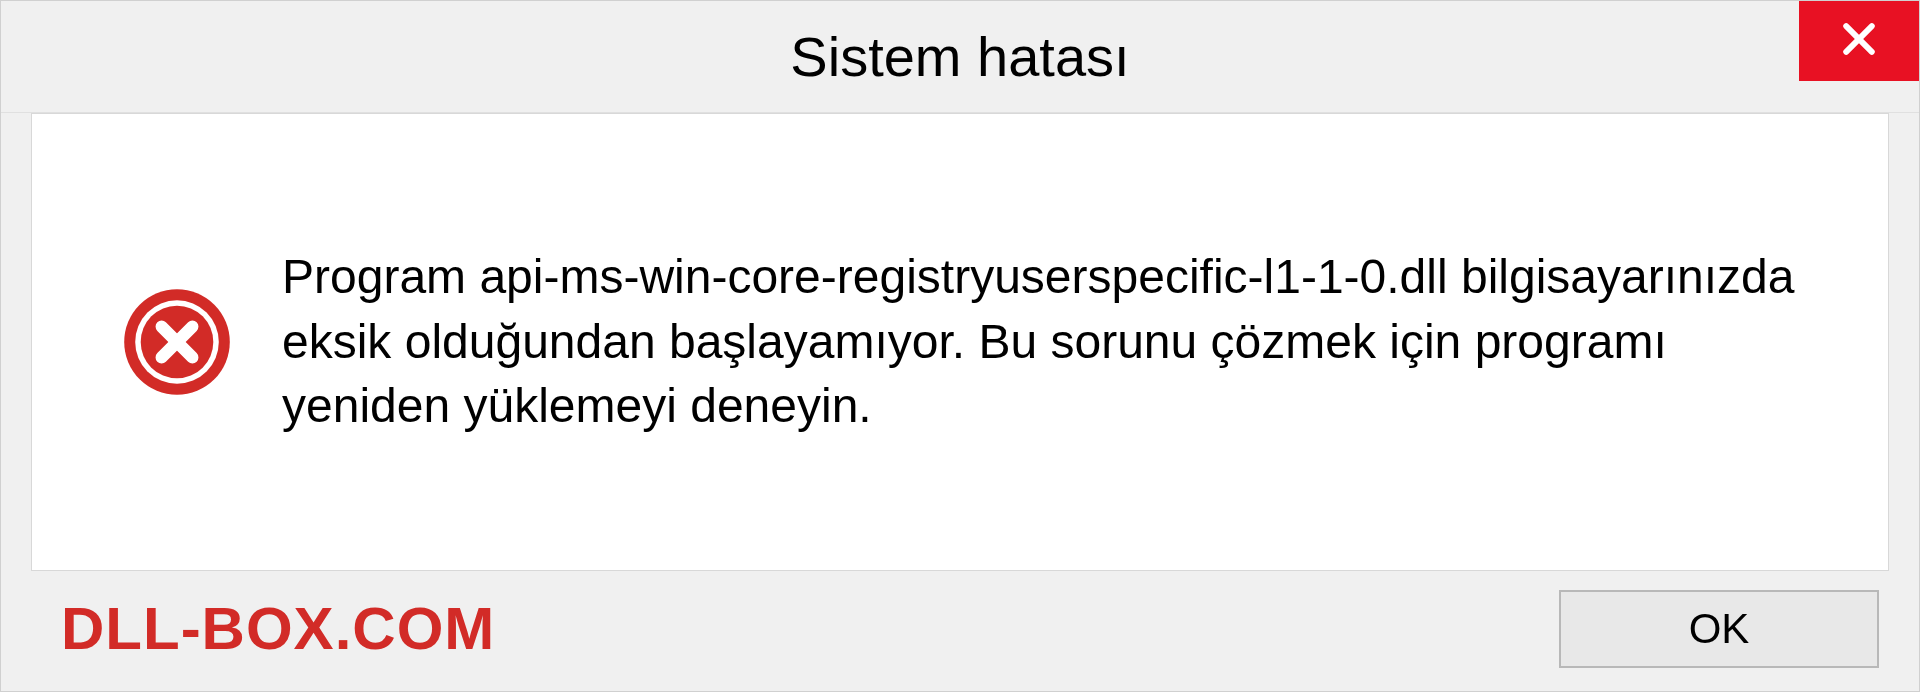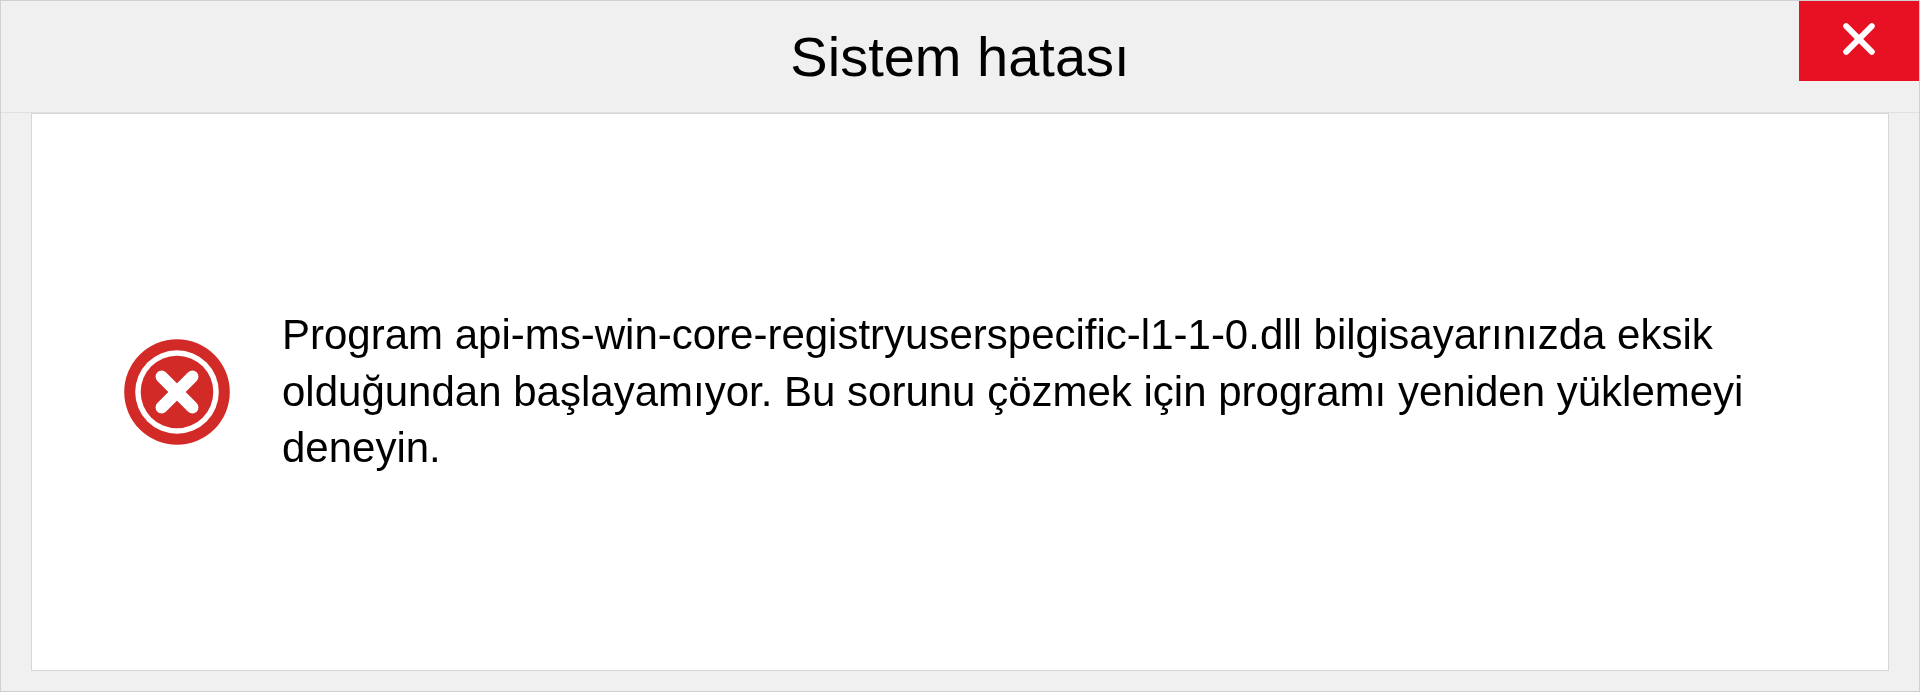--- a/index.html
+++ b/index.html
@@ -75,21 +75,21 @@
       height: 110px;
       display: flex;
       align-items: center;
       justify-content: center;
     }
     .error-icon {
       width: 110px;
       height: 110px;
     }
     .message-text {
-      font-size: 42px;
+      font-size: 48px;
       line-height: 1.35;
       color: #000;
       font-weight: 400;
     }
     .footer {
       height: 100px;
       display: flex;
       align-items: center;
       justify-content: space-between;
       padding: 0 0 25px 0;
@@ -140,14 +140,20 @@
           <circle cx="50" cy="50" r="48" fill="#d22b27"></circle>
           <circle cx="50" cy="50" r="38" fill="#fff"></circle>
           <circle cx="50" cy="50" r="33" fill="#d22b27"></circle>
           <line x1="36" y1="36" x2="64" y2="64" stroke="#fff" stroke-width="11" stroke-linecap="round"></line>
           <line x1="64" y1="36" x2="36" y2="64" stroke="#fff" stroke-width="11" stroke-linecap="round"></line>
         </svg>
       </div>
       <div class="message-text">Program api-ms-win-core-registryuserspecific-l1-1-0.dll bilgisayarınızda eksik olduğundan başlayamıyor. Bu sorunu çözmek için programı yeniden yüklemeyi deneyin.</div>
     </div>
 
+    <div class="footer">
+      <div class="brand-text">DLL-BOX.COM</div>
+      <button class="ok-btn">
+        <span>OK</span>
+      </button>
+    </div>
   </div>
 </div>
 
 </body></html>

